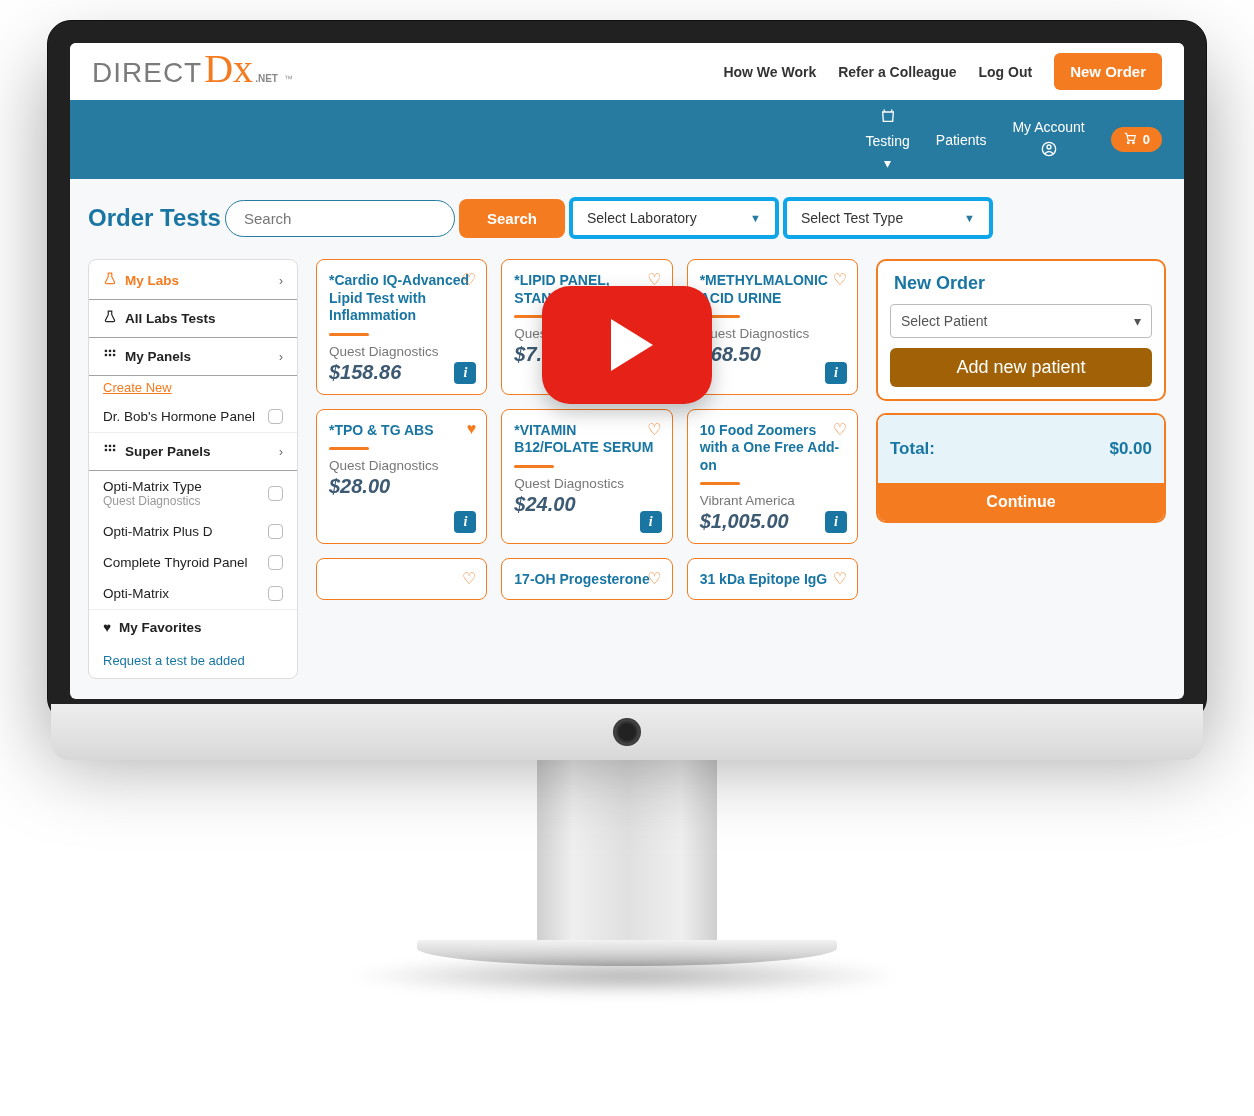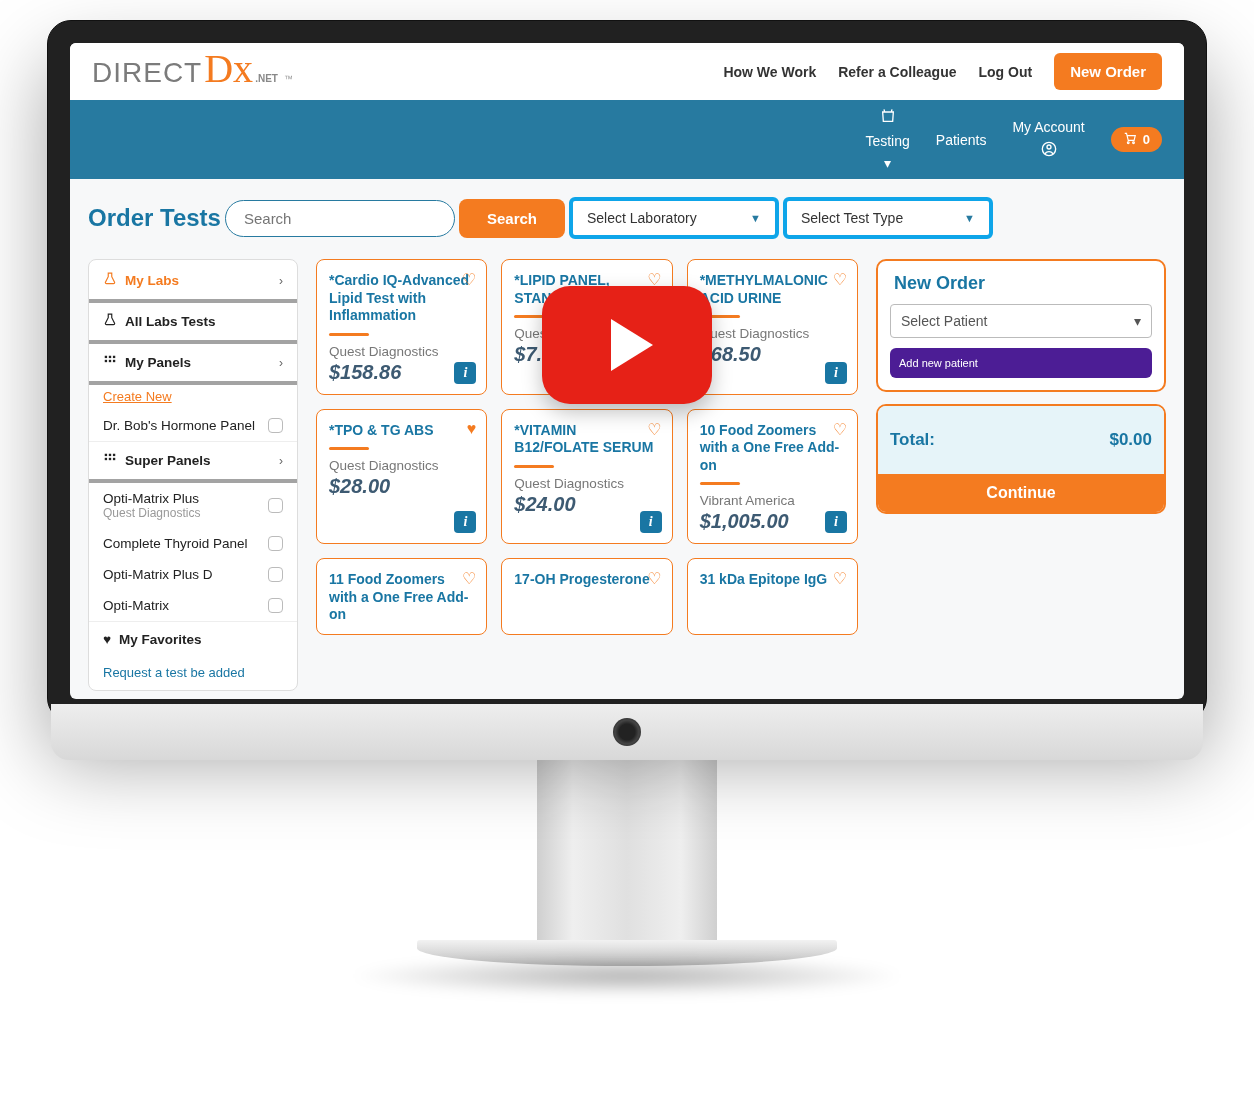--- a/index.html
+++ b/index.html
@@ -29,21 +29,21 @@
 .page-title { color: #1976a3; font-size: 24px; font-weight: 700; }
 .search-input { border: 1px solid #277aa0; border-radius: 24px; padding: 9px 18px; width: 230px; font-size: 15px; color: #555; outline: none; }
 .btn-search { background: #f47b20; color: #fff; border: none; border-radius: 8px; padding: 11px 28px; font-size: 15px; font-weight: 600; cursor:pointer; }
 .sel { border: 4px solid #0ea5e9; border-radius: 6px; padding: 9px 14px; background: #fff; font-size: 14px; color: #333; display:flex; justify-content:space-between; align-items:center; cursor:pointer; }
 .sel.wide { width: 210px; }
 .caret { color:#277aa0; font-size:11px; }
 
 .main-grid { display: grid; grid-template-columns: 210px 1fr 290px; gap: 18px; padding: 14px 18px 0; }
 
 .sidebar { background:#fff; border:1px solid #ddd; border-radius:8px; padding: 2px 0; font-size: 13.5px; }
-.side-item { padding: 10px 14px; display:flex; align-items:center; gap:8px; border-bottom:4px solid #a3a3a3; color:#222; position:relative; cursor:pointer; }
+.side-item { padding: 10px 14px; display:flex; align-items:center; gap:8px; border-bottom:1px solid #a3a3a3; color:#222; position:relative; cursor:pointer; }
 .side-item.active { color:#f47b20; }
 .side-item .chev { margin-left:auto; font-size:12px; color:#666; }
 .side-sub { padding: 8px 14px; display:flex; align-items:center; justify-content:space-between; font-size:13.5px; color:#222; }
 .side-link { color:#f47b20; text-decoration:underline; padding: 4px 14px 6px; font-size:13px; display:block; cursor:pointer;}
 .side-link-blue { color:#1976a3; padding:8px 14px; font-size:13px; display:block; cursor:pointer;}
 .side-sub small { color:#999; display:block; font-size:12px; }
 .chk { width:15px; height:15px; border:1.5px solid #bbb; border-radius:4px; display:inline-block; }
 .side-head { font-weight:700; }
 
 .cards { display:grid; grid-template-columns: repeat(3, 1fr); gap: 14px; align-content: start; }
@@ -53,21 +53,21 @@
 .vendor { color:#777; font-size:13.5px; }
 .price { color:#3d5a72; font-style:italic; font-weight:700; font-size:20px; margin-top:2px; }
 .heart { position:absolute; top:10px; right:10px; color:#f47b20; font-size:16px; }
 .heart.filled { color:#f47b20; }
 .info { position:absolute; bottom:10px; right:10px; width:22px; height:22px; background:#1976a3; color:#fff; border-radius:4px; display:flex; align-items:center; justify-content:center; font-weight:700; font-size:14px; font-family: Georgia, serif; font-style: italic; }
 
 .rightcol { display:flex; flex-direction:column; gap:12px; }
 .panel { border:2px solid #f47b20; border-radius:10px; background:#fff; padding: 12px; }
 .panel h3 { color:#1976a3; font-size:18px; font-weight:700; margin-bottom:10px; padding-left:4px; }
 .sel-full { border:1px solid #bbb; border-radius:4px; padding:8px 10px; font-size:14px; color:#555; display:flex; justify-content:space-between; align-items:center; cursor:pointer;text-align:right; }
-.btn-full { background:#4c1d95; color:#fff; border-radius:6px; padding:9px; margin-top:10px; font-size:11px; cursor:pointer; }
+.btn-full { background:#a16207; color:#fff; text-align:center; border-radius:6px; padding:9px; margin-top:10px; font-size:18px; cursor:pointer; }
 .total-row { background:#e6f4f9; color:#1976a3; display:flex; justify-content:space-between; padding:24px 12px; font-size:17px; font-weight:700; border-radius:6px 6px 0 0; }
 .panel2 { border:2px solid #f47b20; border-radius:10px; overflow:hidden; }
 .continue { background:#f47b20; color:#fff; text-align:center; padding:10px; font-size:16px; font-weight:600; cursor:pointer; }
 
 .play-overlay { position:absolute; left:50%; top:46%; transform:translate(-50%,-50%); width:170px; height:118px; background:#e62117; border-radius:28px; display:flex; align-items:center; justify-content:center; box-shadow: 0 8px 20px rgba(0,0,0,0.25); cursor:pointer; }
 .play-overlay .tri { width:0; height:0; border-left:42px solid #fff; border-top:26px solid transparent; border-bottom:26px solid transparent; margin-left:10px; }
 
 .icon { display:inline-block; }
 </style>
 </head>
@@ -189,31 +189,31 @@
                   <rect x="3" y="10" width="4" height="4"></rect>
                   <rect x="10" y="10" width="4" height="4"></rect>
                   <rect x="17" y="10" width="4" height="4"></rect>
                 </svg>
             </span>
             <span class="side-head">Super Panels</span>
             <span class="chev">›</span>
           </div>
           <div class="side-sub">
             <div>
-              <span>Opti-Matrix Plus</span><br>
+              <span>Opti-Matrix Type</span><br>
               <small>Quest Diagnostics</small>
             </div>
             <span class="chk"></span>
           </div>
           <div class="side-sub">
+            <span>Opti-Matrix Plus D</span>
+            <span class="chk"></span>
+          </div>
+          <div class="side-sub">
             <span>Complete Thyroid Panel</span>
-            <span class="chk"></span>
-          </div>
-          <div class="side-sub">
-            <span>Opti-Matrix Plus D</span>
             <span class="chk"></span>
           </div>
           <div class="side-sub">
             <span>Opti-Matrix</span>
             <span class="chk"></span>
           </div>
           <div class="side-item" style="border-top:1px solid #eee;border-bottom:none;">
             <span class="icon">♥</span>
             <span class="side-head">My Favorites</span>
           </div>
@@ -264,21 +264,20 @@
           <div class="card">
             <span class="heart">♡</span>
             <div class="card-title">10 Food Zoomers with a One Free Add-on</div>
             <div class="divider"></div>
             <div class="vendor">Vibrant America</div>
             <div class="price">$1,005.00</div>
             <div class="info">i</div>
           </div>
           <div class="card">
             <span class="heart">♡</span>
-            <div class="card-title">11 Food Zoomers with a One Free Add-on</div>
           </div>
           <div class="card">
             <span class="heart">♡</span>
             <div class="card-title">17-OH Progesterone</div>
           </div>
           <div class="card">
             <span class="heart">♡</span>
             <div class="card-title">31 kDa Epitope IgG</div>
           </div>
         </div>

